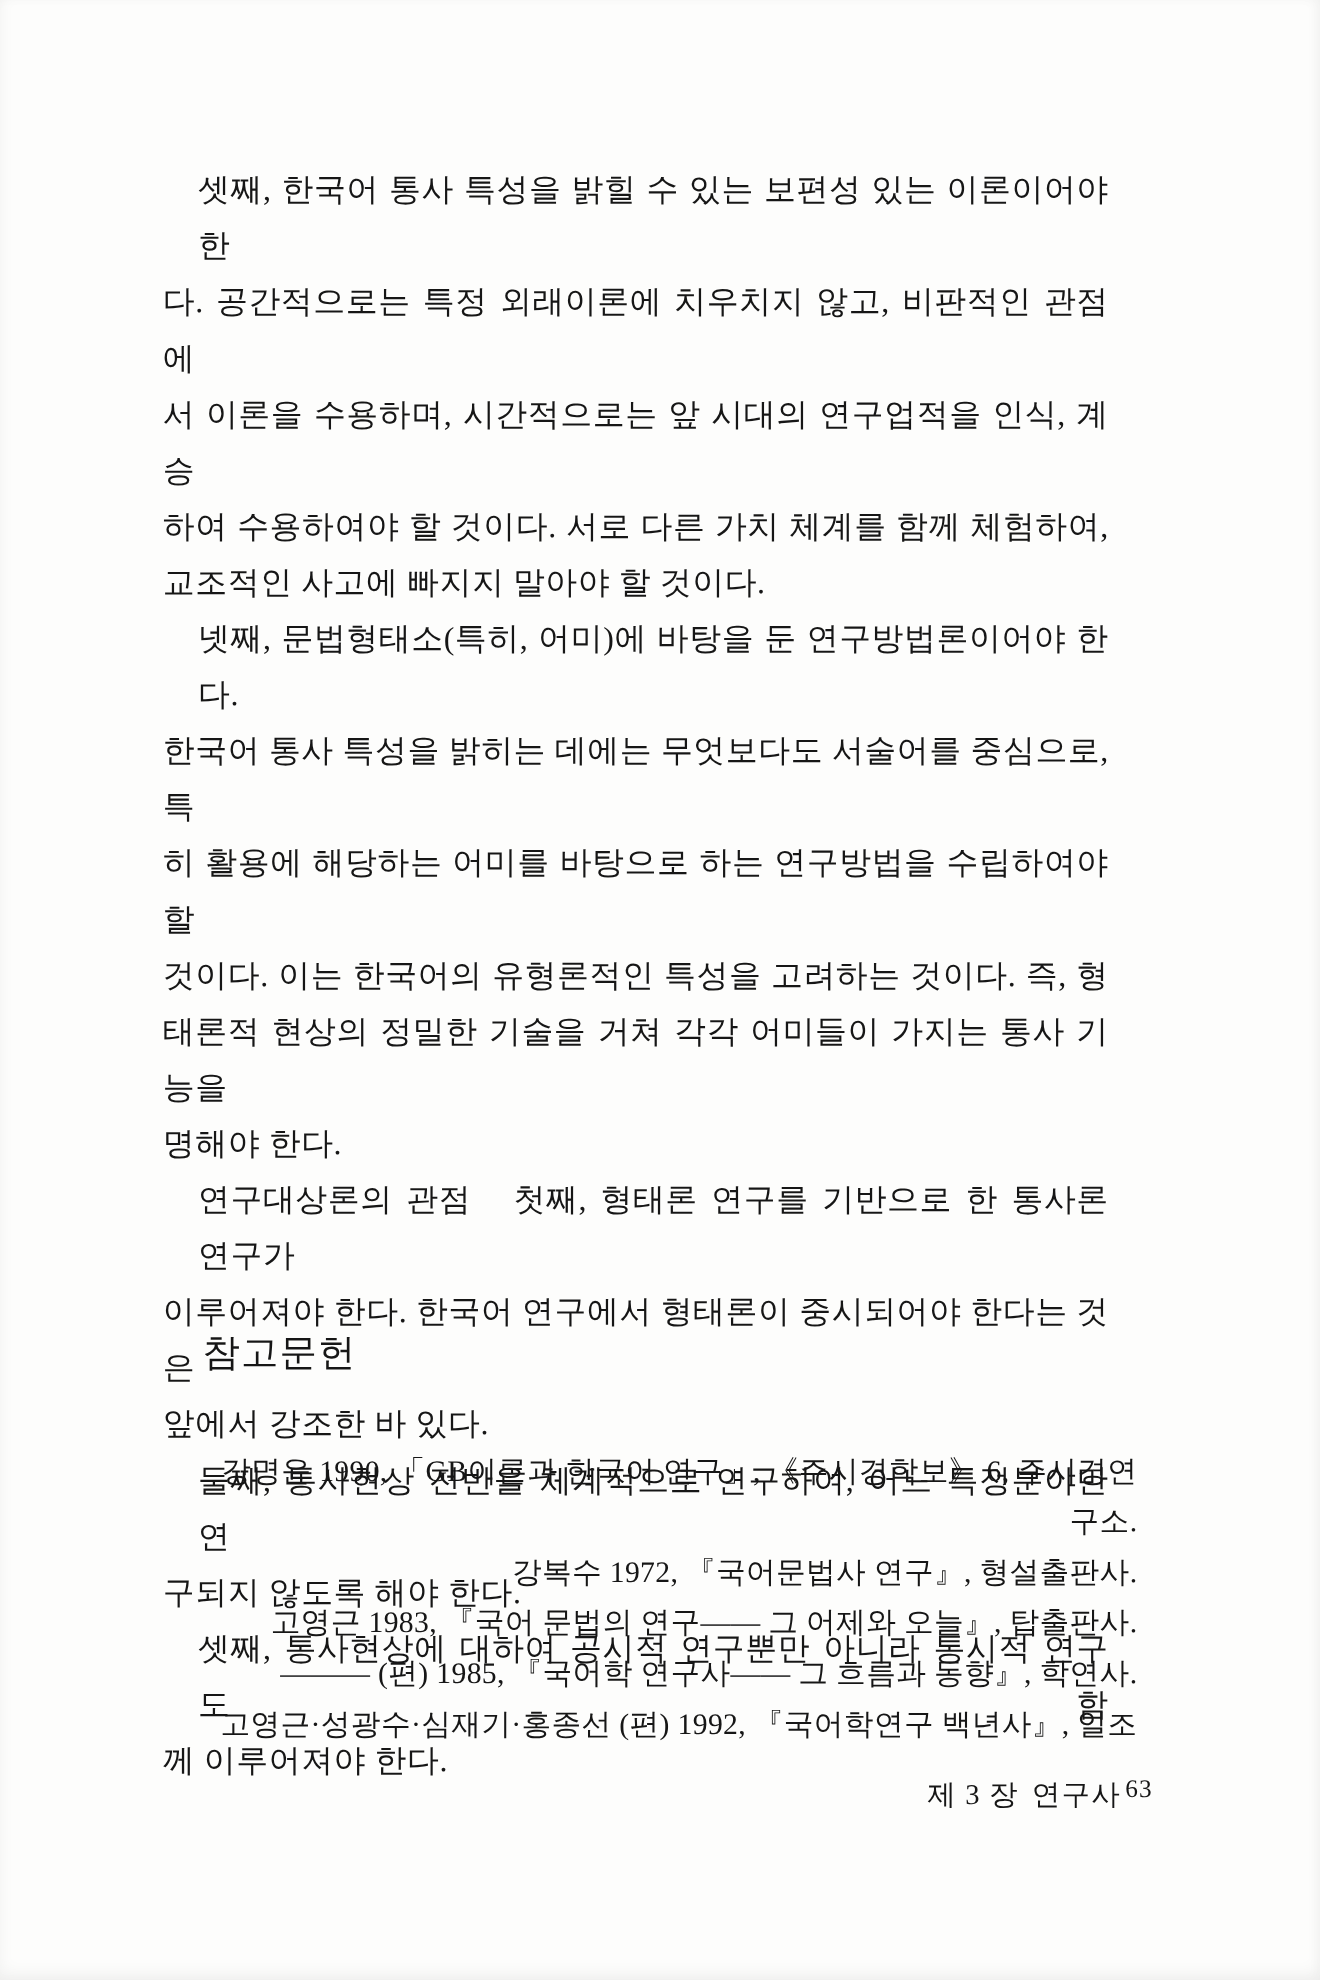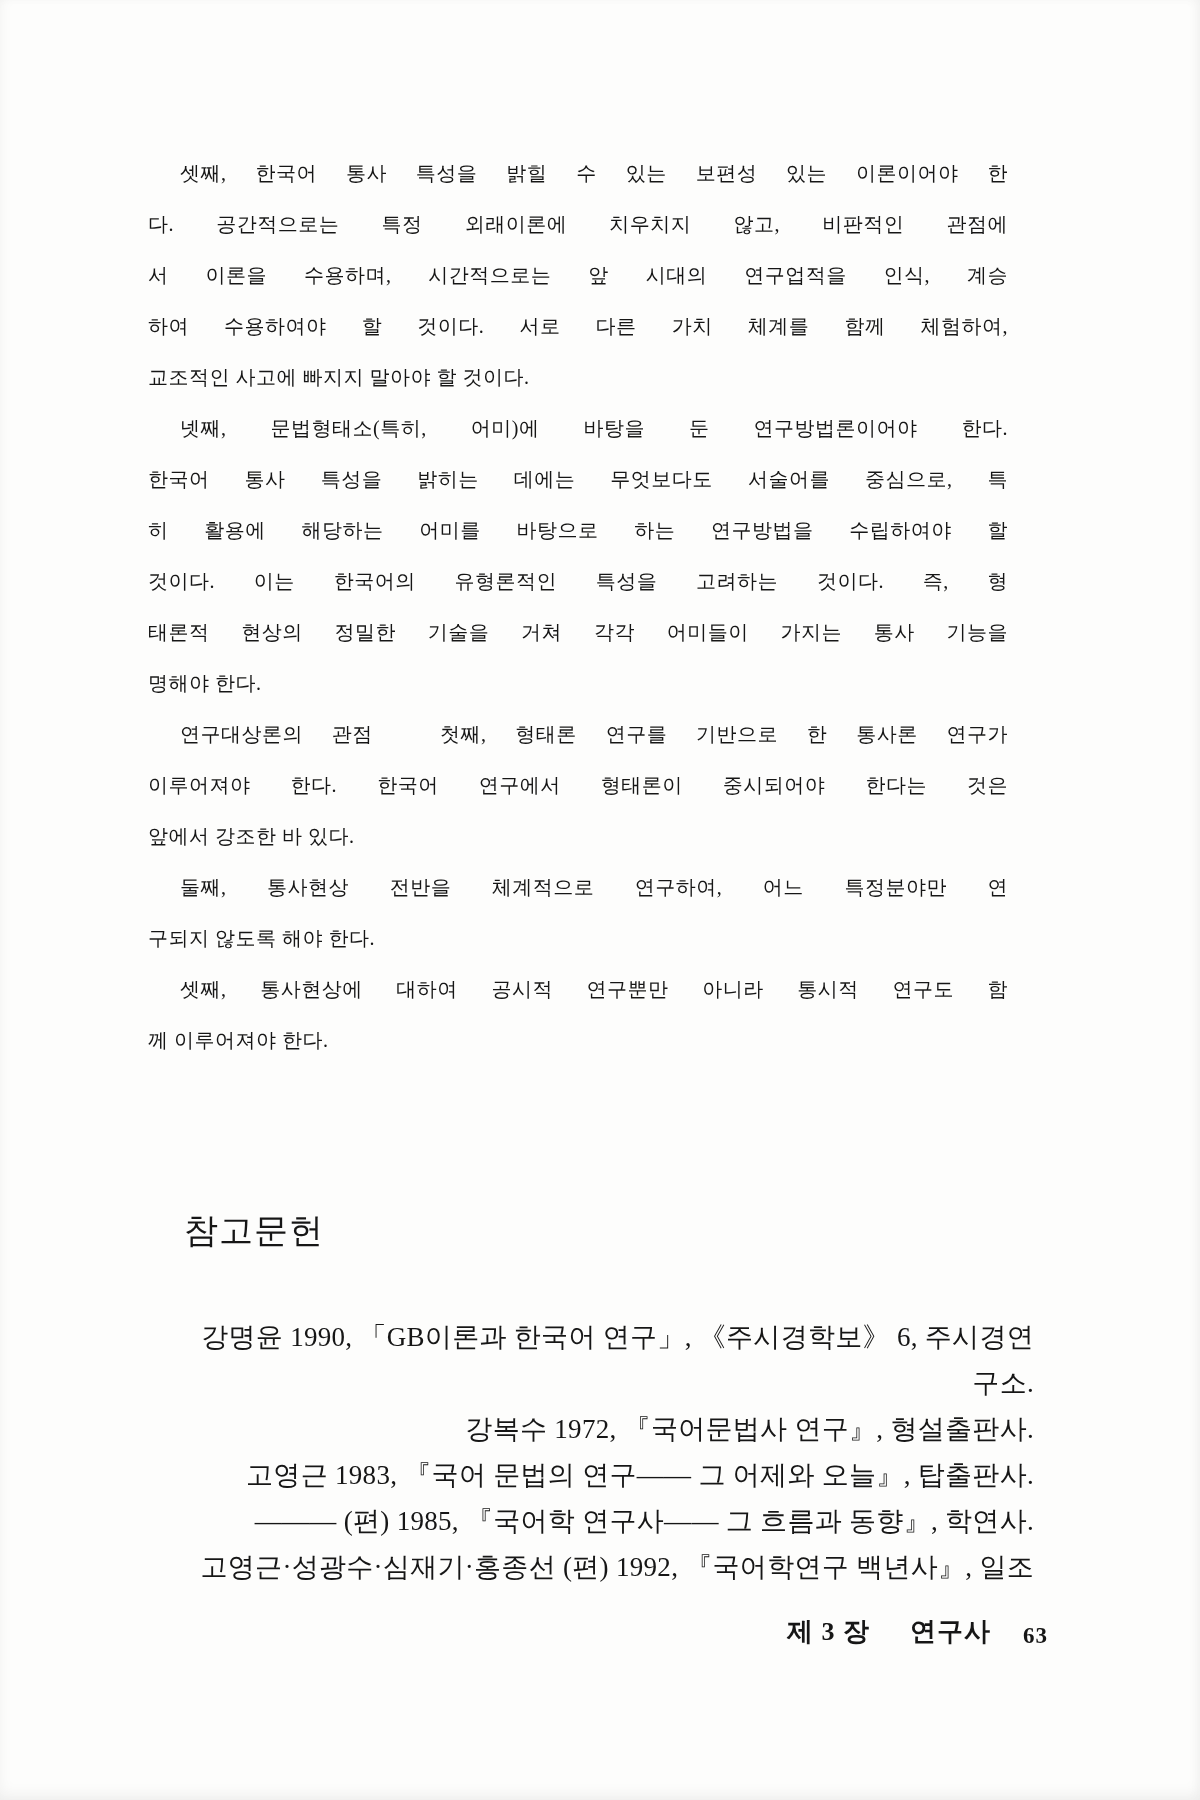--- a/index.html
+++ b/index.html
@@ -23,21 +23,21 @@
     position: absolute;
     inset: 0;
     pointer-events: none;
     box-shadow: inset 0 -6px 14px rgba(0,0,0,0.05), inset -4px 0 10px rgba(0,0,0,0.02);
   }
   .body-text {
     position: absolute;
     top: 148px;
     left: 148px;
     width: 860px;
-    font-size: 20px;
+    font-size: 29px;
     line-height: 51px;
     letter-spacing: 0.5px;
   }
   .line {
     white-space: pre-wrap;
     box-sizing: border-box;
     width: 100%;
   }
   .line.justify {
     text-align: justify;
@@ -67,25 +67,24 @@
     text-align: right;
   }
   .reference-line {
     white-space: pre-wrap;
   }
   .footer {
     position: absolute;
     top: 1614px;
     right: 152px;
     display: flex;
-    align-items: flex-end;
-    gap: 40px;
+    align-items: flex-start;
+    gap: 12px;
     font-size: 26px;
     letter-spacing: 1px;
-    font-weight: bold;
   }
   .footer .page-num {
     margin-left: -8px;
     font-size: 23px;
   }
 </style>
 </head>
 <body>
 
 <div class="page">

